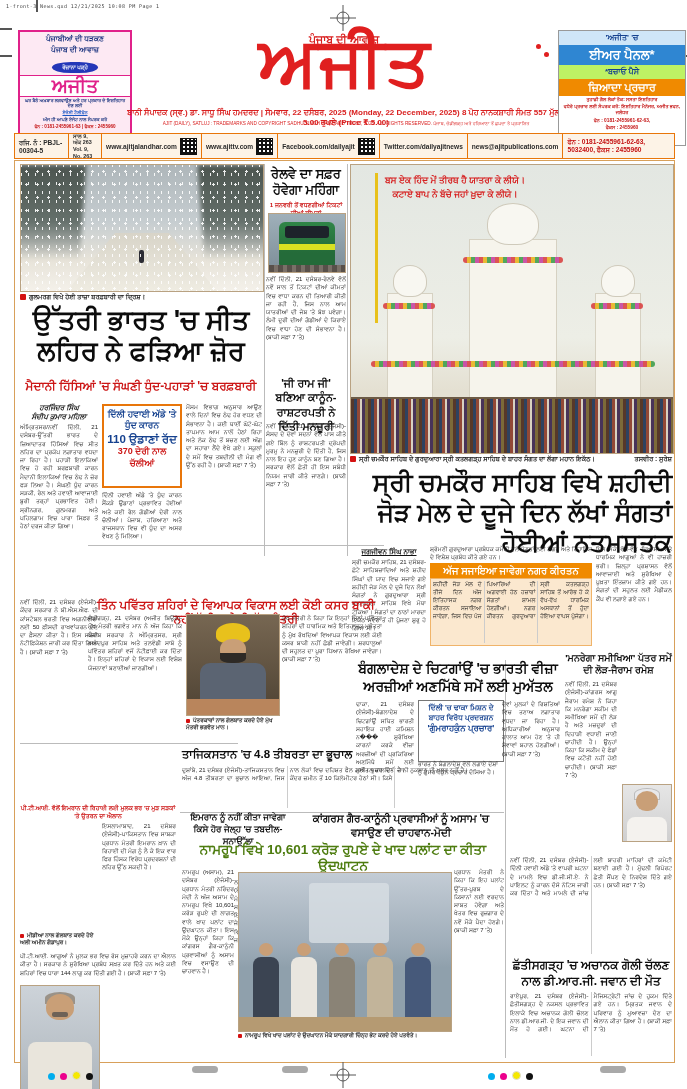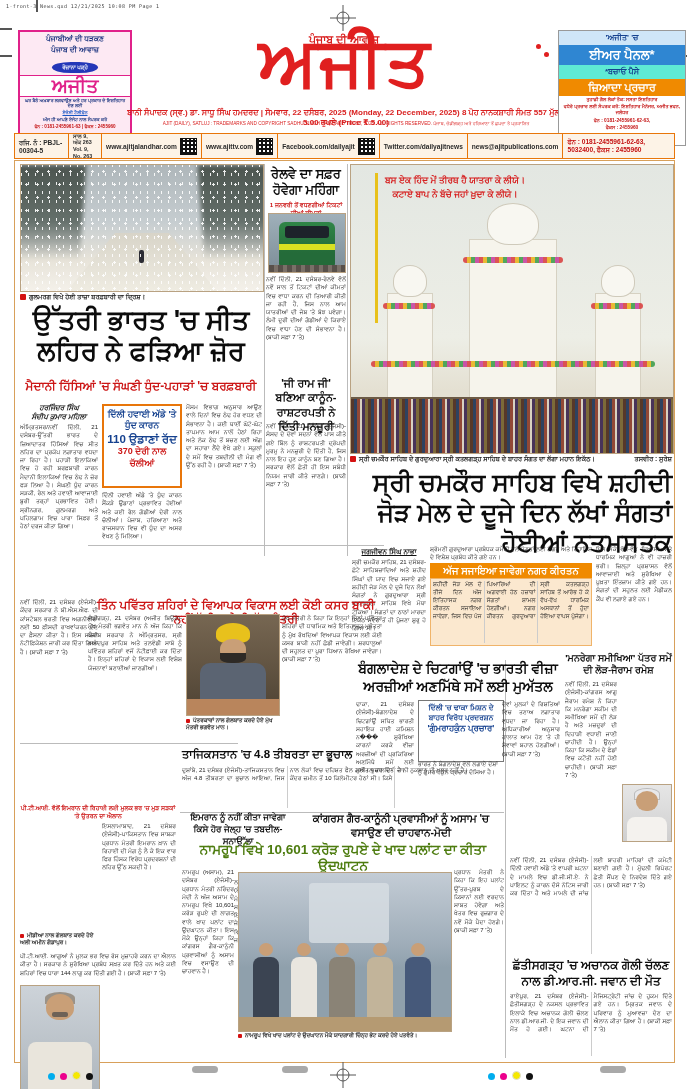--- a/index.html
+++ b/index.html
@@ -18,21 +18,21 @@
   #promo-left .pl-note.lnk{color:#1a56c4;text-decoration:underline;}
   #promo-left .pl-phone{color:#c41212;font-size:4.6px;font-weight:bold;padding-top:1px;}
   #tagline{left:244px;top:33px;width:200px;text-align:center;color:#d92020;font-size:11px;font-weight:bold;text-decoration:underline;}
   #logo{left:150px;top:26px;width:390px;text-align:center;color:#e01f1f;font-weight:900;font-size:68px;line-height:1.05;letter-spacing:2px;}
   .logo-dot{position:absolute;width:5px;height:5px;border-radius:50%;background:#e01f1f;}
   #dateline{left:126px;top:108px;width:440px;text-align:center;color:#d92020;font-size:8px;font-weight:bold;line-height:1.2;}
   #copyline{left:126px;top:121px;width:440px;text-align:center;color:#d92020;font-size:4.7px;line-height:1.2;}
   #promo-right{left:558px;top:30px;width:126px;height:114px;border:1px solid #999;background:#fff;text-align:center;overflow:hidden;}
   #promo-right .pr1{background:#cfe6f8;color:#15418f;font-size:8px;font-weight:bold;padding:2px 0;}
   #promo-right .pr2{background:#2f86d2;color:#fff;font-size:13px;font-weight:900;padding:2px 0;}
-  #promo-right .pr3{background:#5eead4;color:#15418f;font-size:8px;font-weight:bold;padding:2px 0;}
+  #promo-right .pr3{background:#bef264;color:#15418f;font-size:8px;font-weight:bold;padding:2px 0;}
   #promo-right .pr4{background:#f08a00;color:#fff;font-size:11px;font-weight:900;padding:2px 0;}
   #promo-right .prn{color:#c41212;font-size:4.8px;font-weight:bold;line-height:1.3;padding:1px 3px 0 3px;}
   
   #contactbar{left:14px;top:133px;width:659px;height:24px;background:#fdf3e7;border:1px solid #e8760a;
       display:flex;align-items:center;font-size:6.6px;font-weight:bold;color:#2b2b2b;}
   #contactbar .seg{padding:0 4px;border-right:1px solid #e8760a;display:flex;align-items:center;gap:3px;height:100%;}
   #contactbar .seg:last-child{border-right:none;}
   #contactbar .two{display:flex;flex-direction:column;font-size:5.4px;line-height:1.25;}
   .qr{width:15px;height:15px;background:
       repeating-linear-gradient(0deg,#111 0 2px,transparent 2px 4px),

